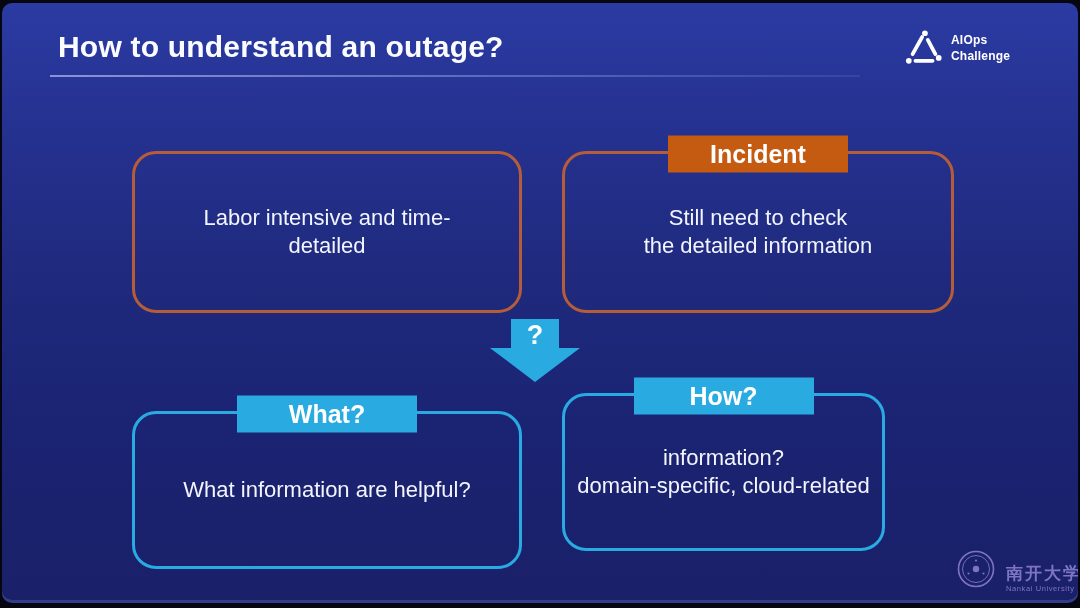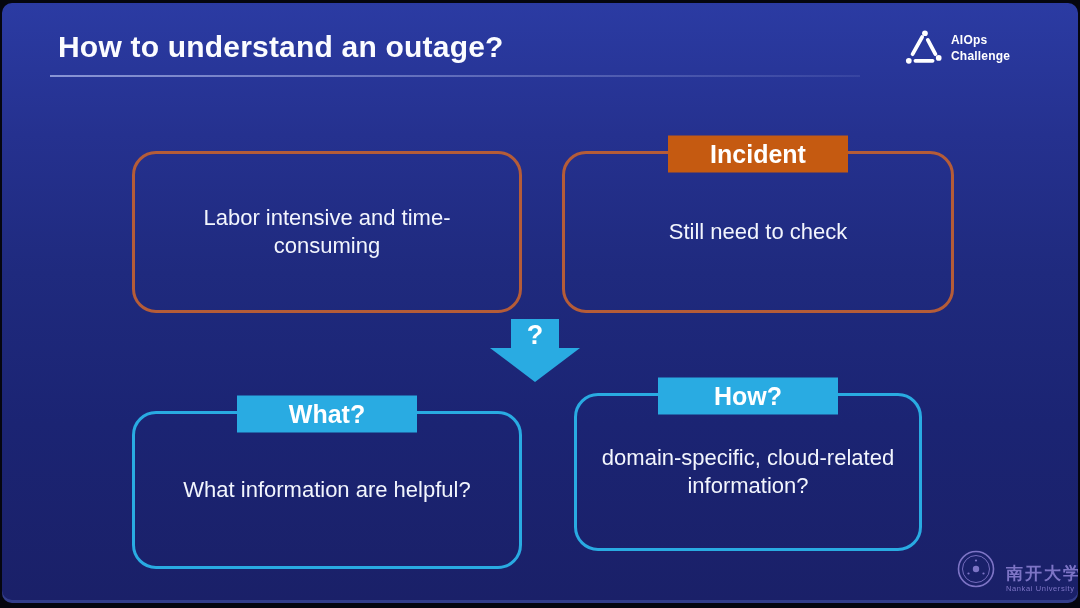--- a/index.html
+++ b/index.html
@@ -89,56 +89,57 @@
       </span>
       <div class="brand-text">
         <span>AIOps</span>
         <span>Challenge</span>
       </div>
     </div>
 
     <section class="panel orange" style="left:130px;top:148px;width:390px;height:162px;">
       <div class="panel-body">
         <span>Labor intensive and time-</span>
-        <span>consuming</span>
+        <span>detailed</span>
       </div>
     </section>
 
     <section class="panel orange" style="left:560px;top:148px;width:392px;height:162px;">
       <div class="panel-header">
         <span>Incident</span>
       </div>
       <div class="panel-body">
         <span>Still need to check</span>
+        <span>the detailed information</span>
       </div>
     </section>
 
     <span class="q-arrow">
       <svg width="92" height="64" viewBox="0 0 92 64" aria-hidden="true">
         <path d="M22 0 H70 V29 H91 L46 63 L1 29 H22 Z" fill="#29ABE2"></path>
         <text x="46" y="25" text-anchor="middle">?</text>
       </svg>
     </span>
 
     <section class="panel blue" style="left:130px;top:408px;width:390px;height:158px;">
       <div class="panel-header">
         <span>What?</span>
       </div>
       <div class="panel-body">
         <span>What information are helpful?</span>
       </div>
     </section>
 
-    <section class="panel blue" style="left:560px;top:390px;width:348px;height:158px;margin-left:12px;">
+    <section class="panel blue" style="left:560px;top:390px;width:323px;height:158px;">
       <div class="panel-header">
         <span>How?</span>
       </div>
       <div class="panel-body">
+        <span>information?</span>
         <span>domain-specific, cloud-related</span>
-        <span>information?</span>
       </div>
     </section>
 
     <div class="seal">
       <span>
         <svg width="40" height="40" viewBox="0 0 40 40" aria-hidden="true">
           <circle cx="20" cy="20" r="17.5" fill="none" stroke="#8F83D6" stroke-width="1.6"></circle>
           <circle cx="20" cy="20" r="13.5" fill="none" stroke="#8F83D6" stroke-width="0.9"></circle>
           <circle cx="20" cy="20" r="3.2" fill="#8F83D6"></circle>
           <circle cx="20" cy="11.5" r="1.1" fill="#8F83D6"></circle>

